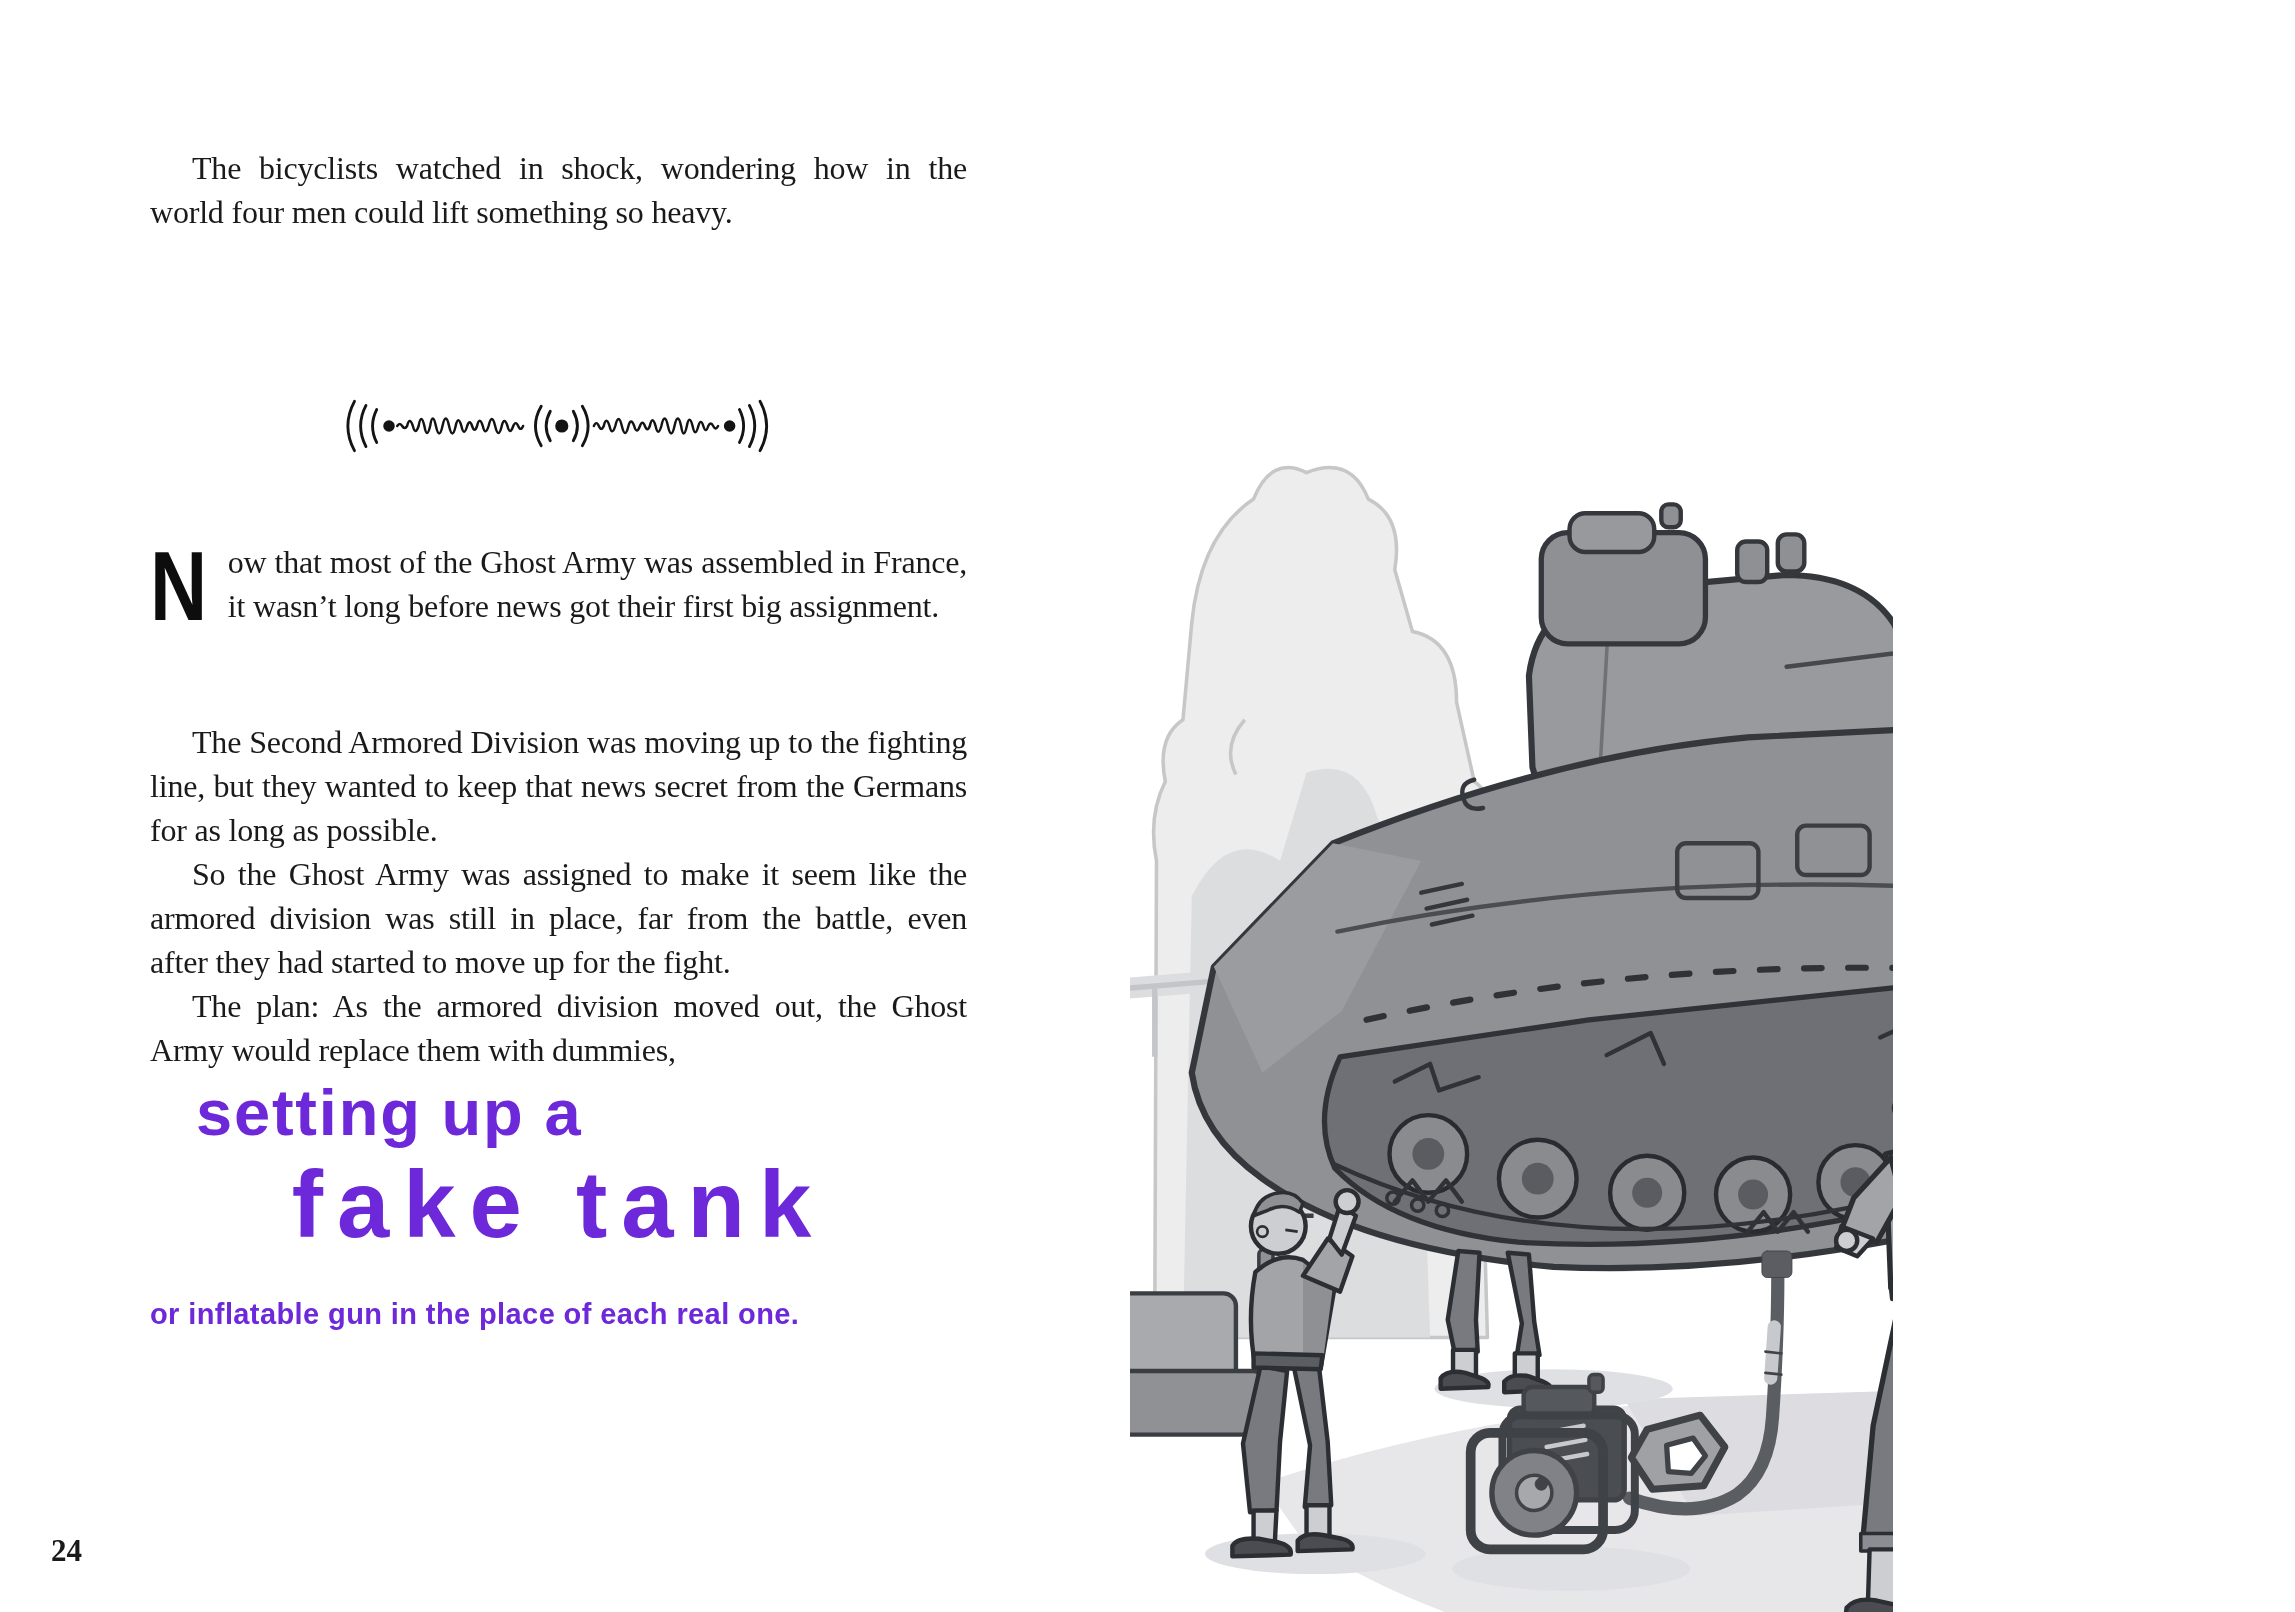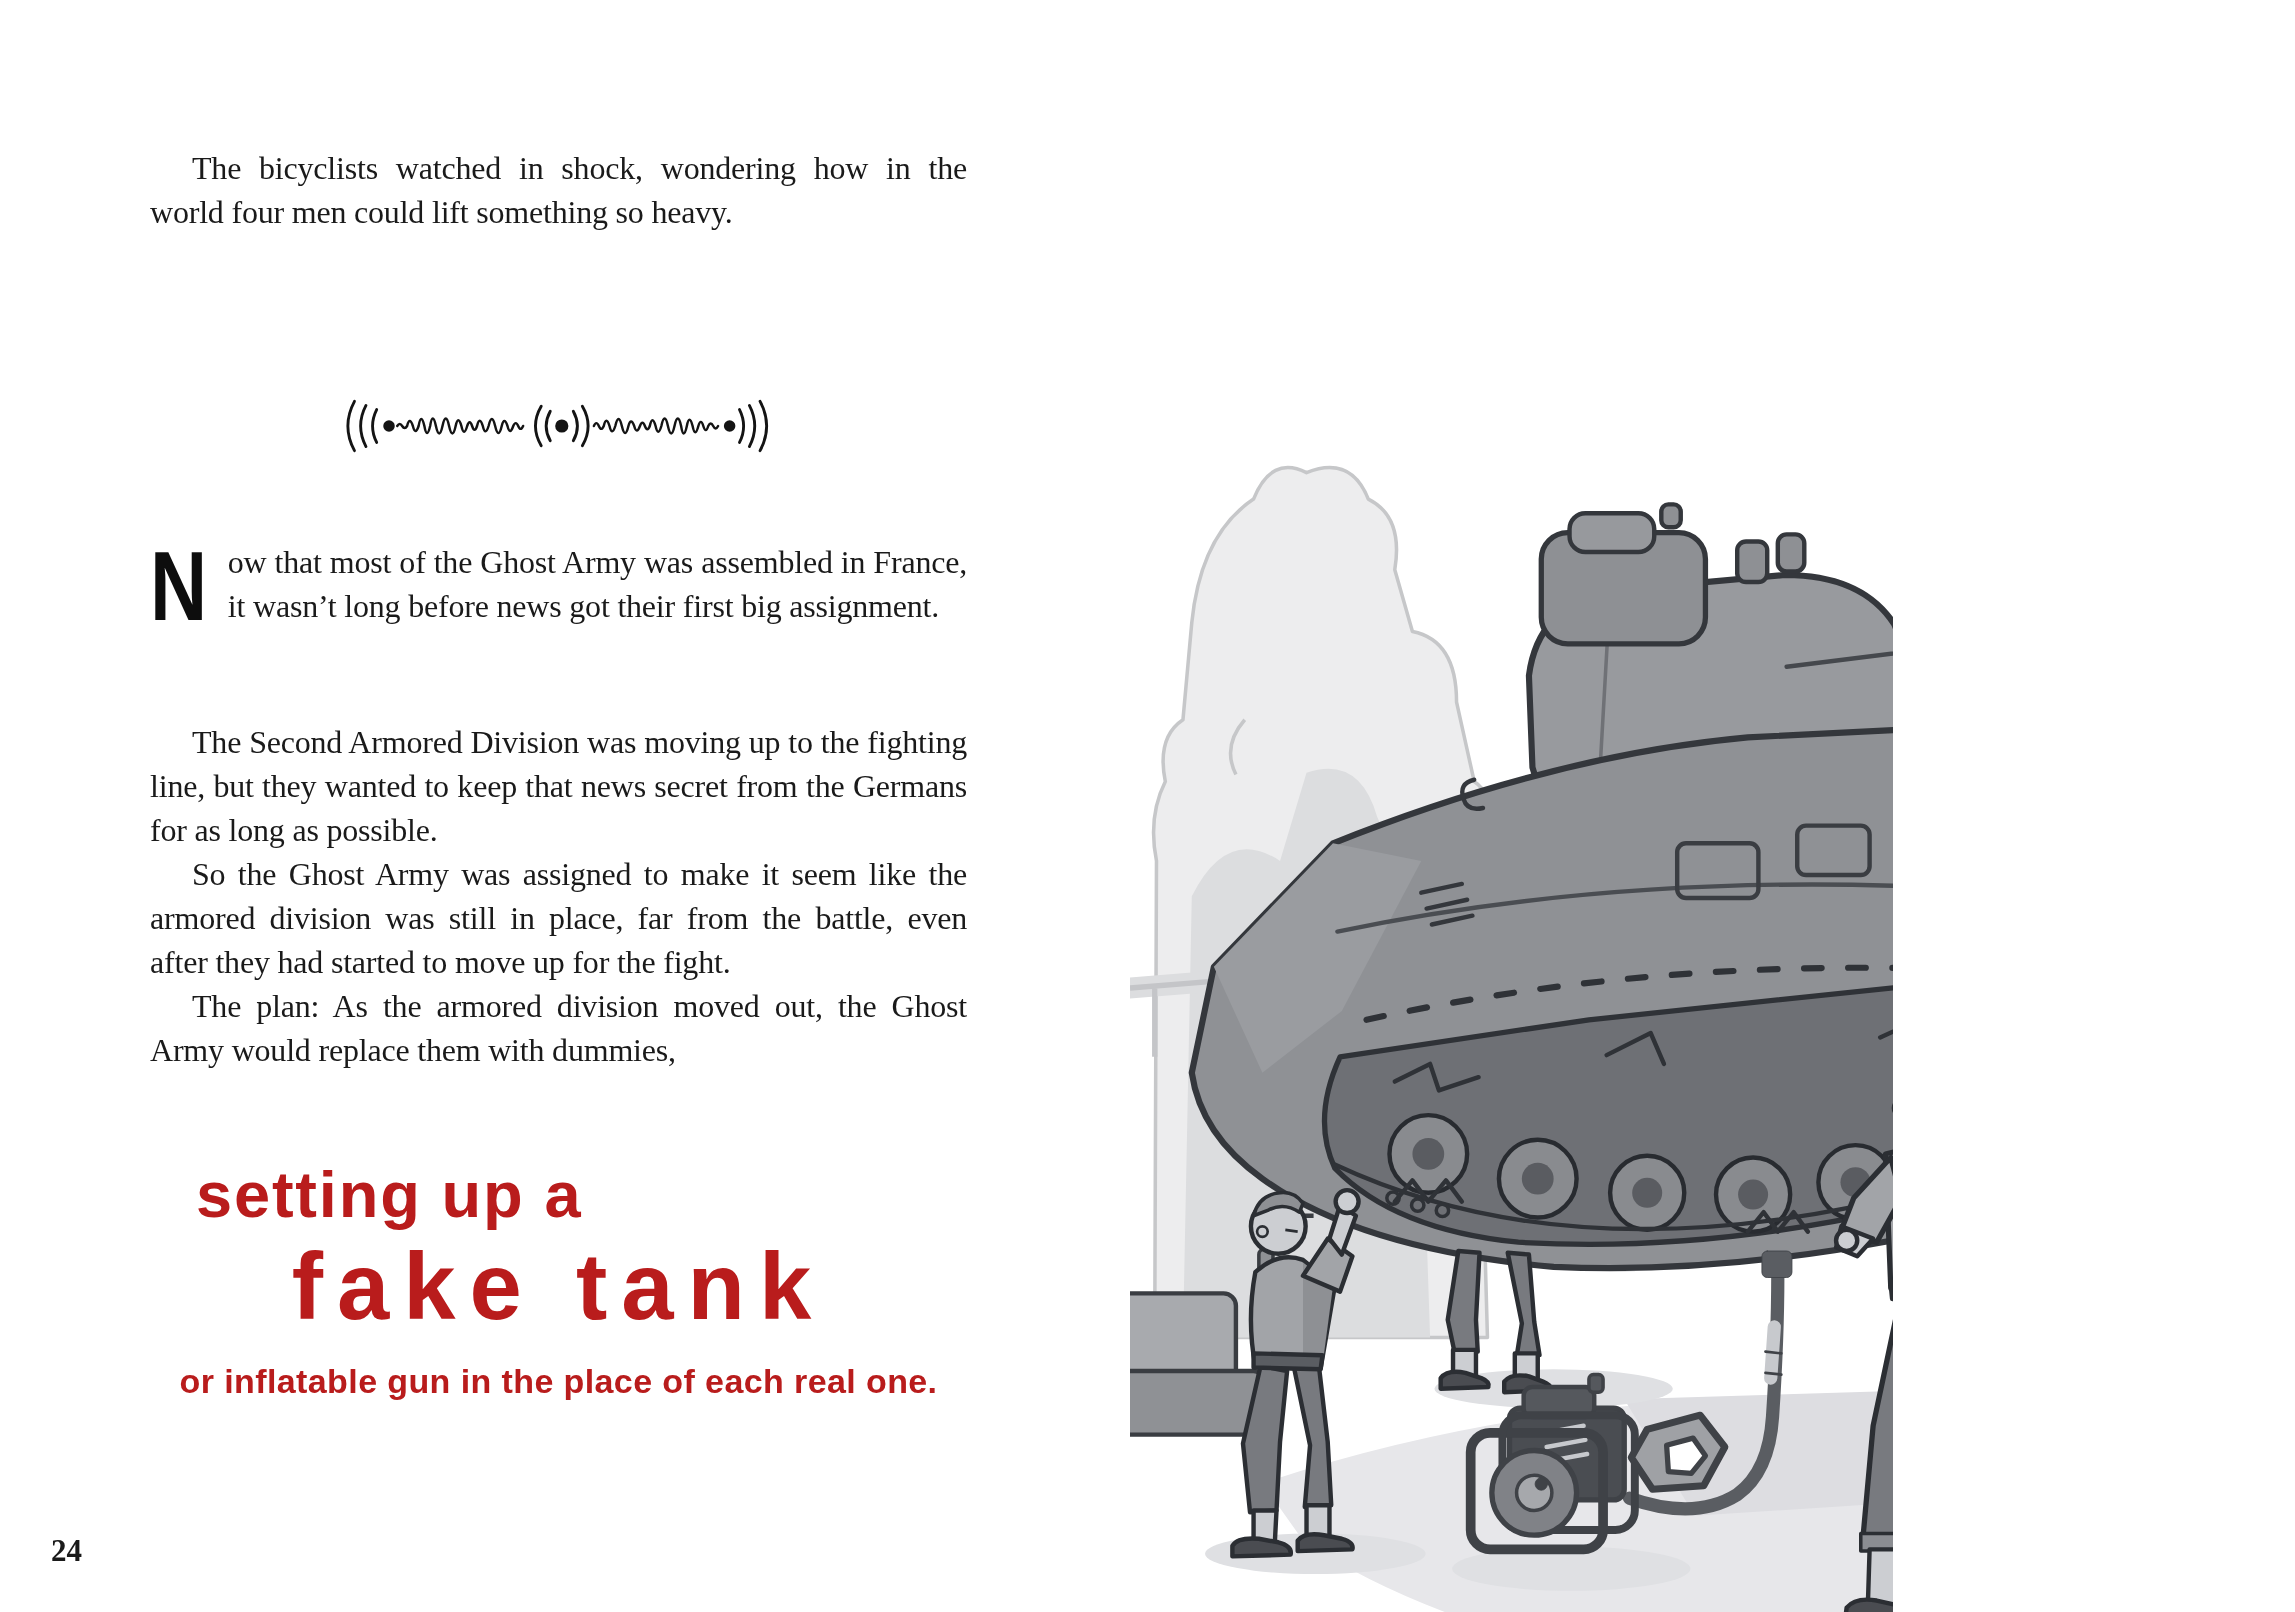--- a/index.html
+++ b/index.html
@@ -7,25 +7,25 @@
         font-family:"Liberation Serif", serif;color:#1a1a1a;}
   
   .block{position:absolute;left:150px;width:817px;}
   p.body{margin:0;font-size:32px;line-height:44px;letter-spacing:-0.2px;text-align:justify;}
   p.indent{text-indent:42px;}
   .divider{position:absolute;left:150px;top:396px;width:817px;text-align:center;}
   .divider svg{width:441px;height:60px;}
   .dropcap{float:left;width:69px;height:81px;margin:7px 8.8px 0 0;
            font-family:"Liberation Sans", sans-serif;font-weight:800;font-size:99px;line-height:78px;
            transform:scaleX(.8);transform-origin:0 50%;color:#0d0d0d;}
-  .display{position:absolute;left:150px;top:1159px;width:817px;color:#b91c1c;
+  .display{position:absolute;left:150px;top:1077px;width:817px;color:#6d28d9;
            font-family:"Liberation Sans", sans-serif;font-weight:800;}
   .display .d1{font-size:65px;line-height:72px;letter-spacing:1.8px;margin-left:46px;}
   .display .d2{font-size:94px;line-height:101px;letter-spacing:14px;text-align:center;margin-top:5px;}
-  .display .d3{font-size:34px;line-height:42px;letter-spacing:0.4px;text-align:center;margin-top:23px;}
+  .display .d3{font-size:29px;line-height:42px;letter-spacing:0.4px;text-align:left;margin-top:38px;}
   .pagenum{position:absolute;left:51px;top:1533px;font-size:31px;font-weight:bold;}
   
   .illo{position:absolute;left:1130px;top:402px;width:1165px;height:1210px;}
   .illo svg{width:100%;height:100%;display:block;}
 </style>
 </head>
 <body>
 
 <div class="page">
 

